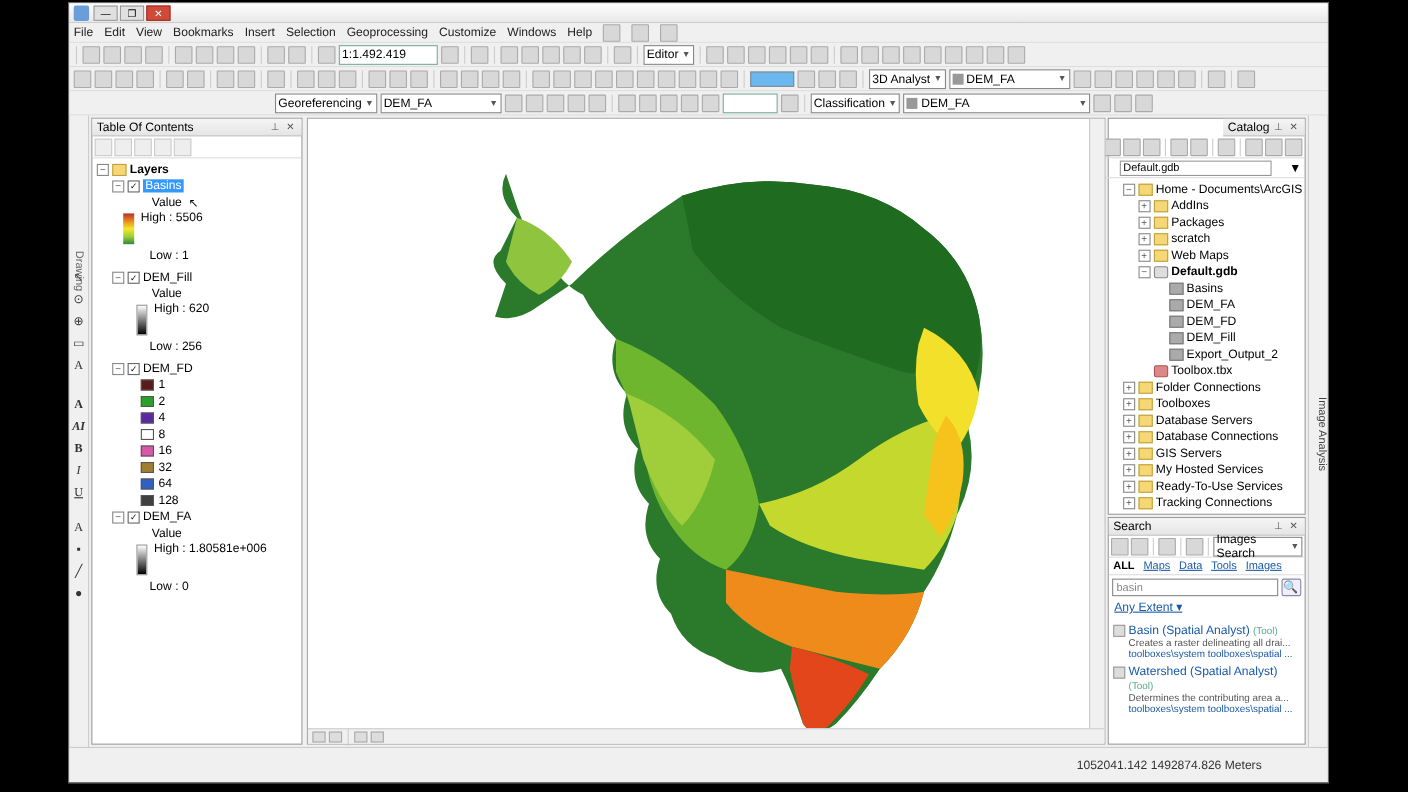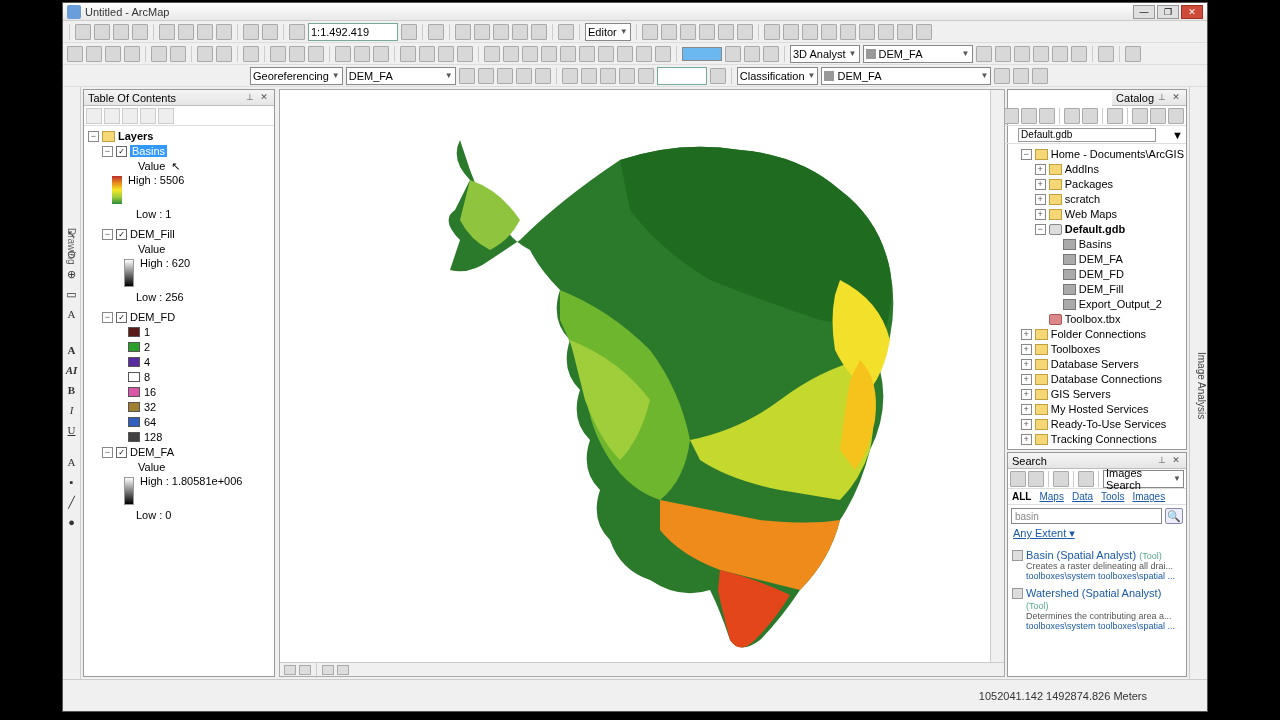--- a/index.html
+++ b/index.html
@@ -76,28 +76,42 @@
 .statusbar { height: 32px; background: #f0f0f0; border-top: 1px solid #ccc; display: flex; align-items: center; justify-content: flex-end; padding: 0 60px; font-size: 10px; color: #333; }
 .colorpick { width: 40px; height: 14px; background: #6bb7f0; border: 1px solid #888; }
 </style>
 </head>
 <body>
 
 <div class="window">
 
   <div class="titlebar">
     <div class="icon"></div>
-    <div class="title">Untitled - ArcMap</div>
     <div class="winbtns">
       <div class="winbtn">—</div>
       <div class="winbtn">❐</div>
       <div class="winbtn close">✕</div>
     </div>
   </div>
 
+  <div class="menubar">
+    <span>File</span>
+    <span>Edit</span>
+    <span>View</span>
+    <span>Bookmarks</span>
+    <span>Insert</span>
+    <span>Selection</span>
+    <span>Geoprocessing</span>
+    <span>Customize</span>
+    <span>Windows</span>
+    <span>Help</span>
+    <div class="tbicon"></div>
+    <div class="tbicon"></div>
+    <div class="tbicon"></div>
+  </div>
 
   <div class="toolbar">
     <div class="tbsep"></div>
     <div class="tbicon"></div>
     <div class="tbicon"></div>
     <div class="tbicon"></div>
     <div class="tbicon"></div>
     <div class="tbsep"></div>
     <div class="tbicon"></div>
     <div class="tbicon"></div>

